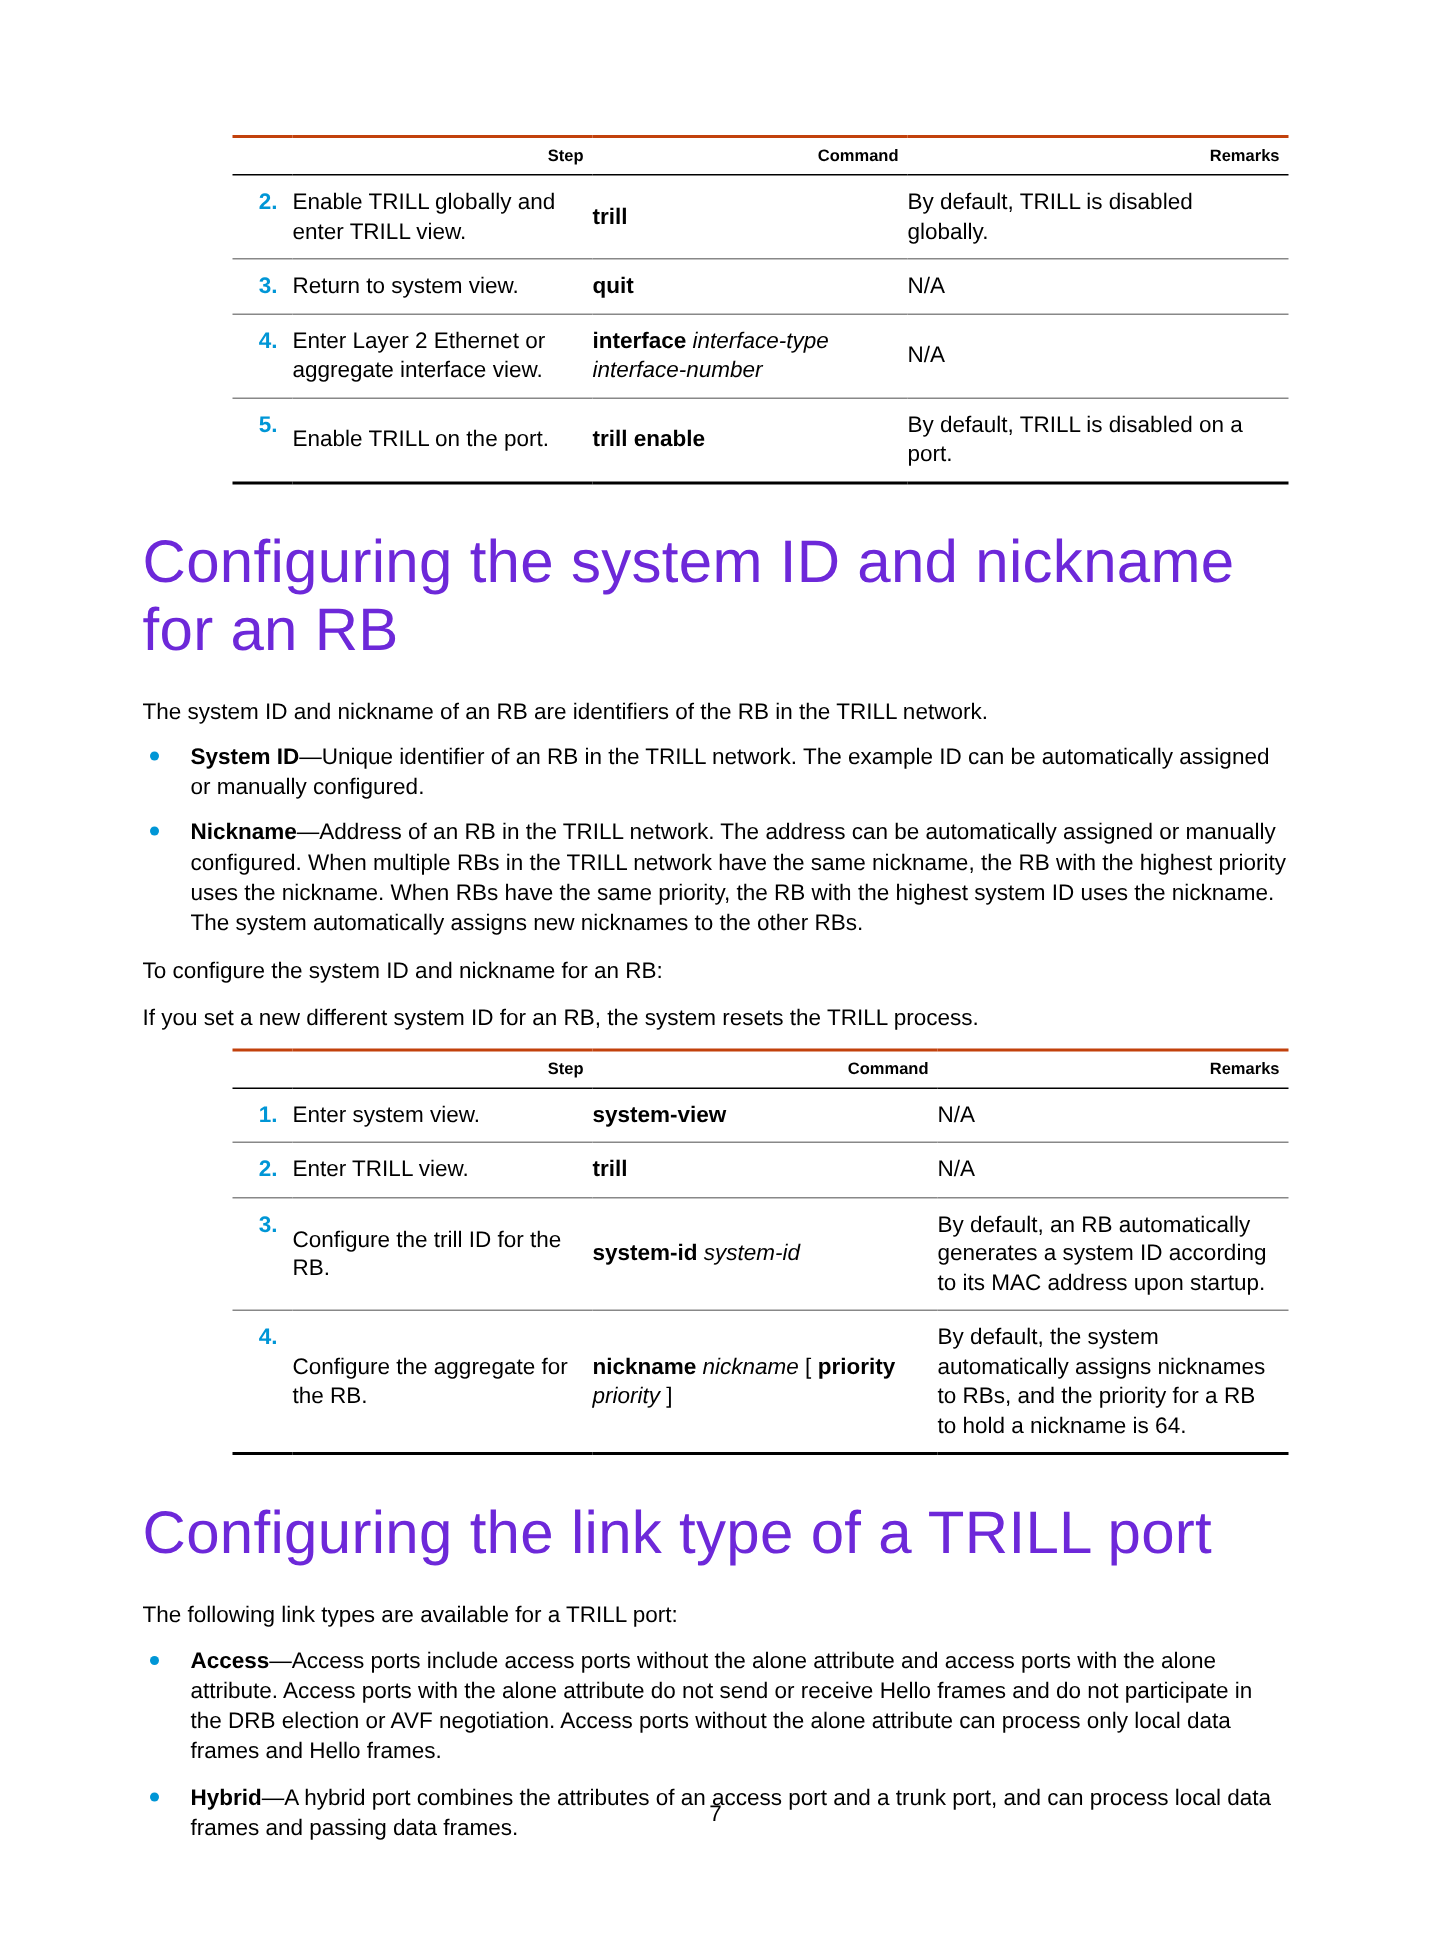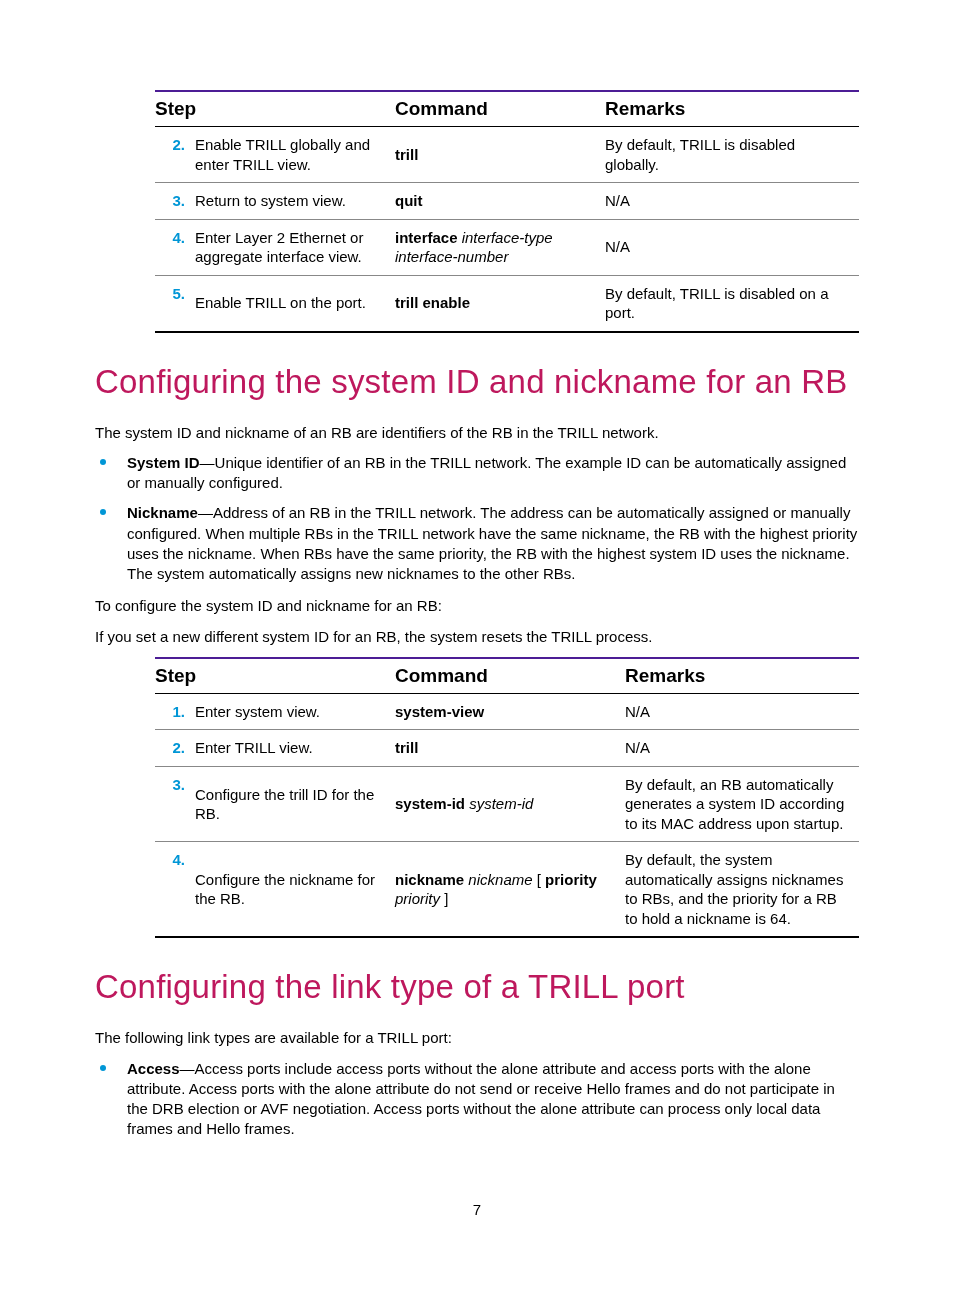--- a/index.html
+++ b/index.html
@@ -12,23 +12,23 @@
     color: #000;
     background: #fff;
     position: relative;
     box-sizing: border-box;
   }
   .page {
     padding: 90px 95px 0 95px;
     box-sizing: border-box;
   }
   h1 {
-    color: #be185d;
+    color: #6d28d9;
     font-weight: 400;
-    font-size: 33px;
+    font-size: 40px;
     margin: 0 0 22px 0;
     letter-spacing: 0.2px;
   }
   .body-indent {
   }
   p {
     margin: 0 0 10px 0;
     line-height: 1.35;
     font-size: 15px;
   }
@@ -57,24 +57,24 @@
 
   
   table.steps {
     width: 100%;
     border-collapse: collapse;
     margin-left: 60px;
     width: calc(100% - 60px);
     margin-bottom: 30px;
   }
   table.steps thead th {
-    text-align: left;
+    text-align: right;
     font-weight: 700;
-    font-size: 19px;
-    border-top: 2px solid #4c1d95;
+    font-size: 11px;
+    border-top: 2px solid #c2410c;
     border-bottom: 1.5px solid #000;
     padding: 6px 6px 6px 0;
   }
   table.steps tbody tr {
     border-bottom: 1px solid #888;
   }
   table.steps tbody tr:last-child {
     border-bottom: 2px solid #000;
   }
   table.steps tbody td {
@@ -190,30 +190,31 @@
           <td>N/A</td>
         </tr>
         <tr>
           <td class="step-num">3.</td>
           <td>Configure the trill ID for the RB.</td>
           <td><span class="bold">system-id</span><span class="italic"> system-id</span></td>
           <td>By default, an RB automatically generates a system ID according to its MAC address upon startup.</td>
         </tr>
         <tr>
           <td class="step-num">4.</td>
-          <td>Configure the nickname for the RB.</td>
+          <td>Configure the aggregate for the RB.</td>
           <td><span class="bold">nickname</span><span class="italic"> nickname</span><span> [ </span><span class="bold">priority</span><span class="italic"> priority</span><span> ]</span></td>
           <td>By default, the system automatically assigns nicknames to RBs, and the priority for a RB to hold a nickname is 64.</td>
         </tr>
       </tbody>
   </table>
 
   <h1>Configuring the link type of a TRILL port</h1>
   <div class="body-indent">
     <p>The following link types are available for a TRILL port:</p>
     <ul class="bullets">
         <li><span class="bullet-dot"></span><span class="bold">Access</span><span>—Access ports include access ports without the alone attribute and access ports with the alone attribute. Access ports with the alone attribute do not send or receive Hello frames and do not participate in the DRB election or AVF negotiation. Access ports without the alone attribute can process only local data frames and Hello frames.</span></li>
+        <li><span class="bullet-dot"></span><span class="bold">Hybrid</span><span>—A hybrid port combines the attributes of an access port and a trunk port, and can process local data frames and passing data frames.</span></li>
       </ul>
   </div>
 
 </div>
 
 <div class="page-number">7</div>
 
 </body></html>

